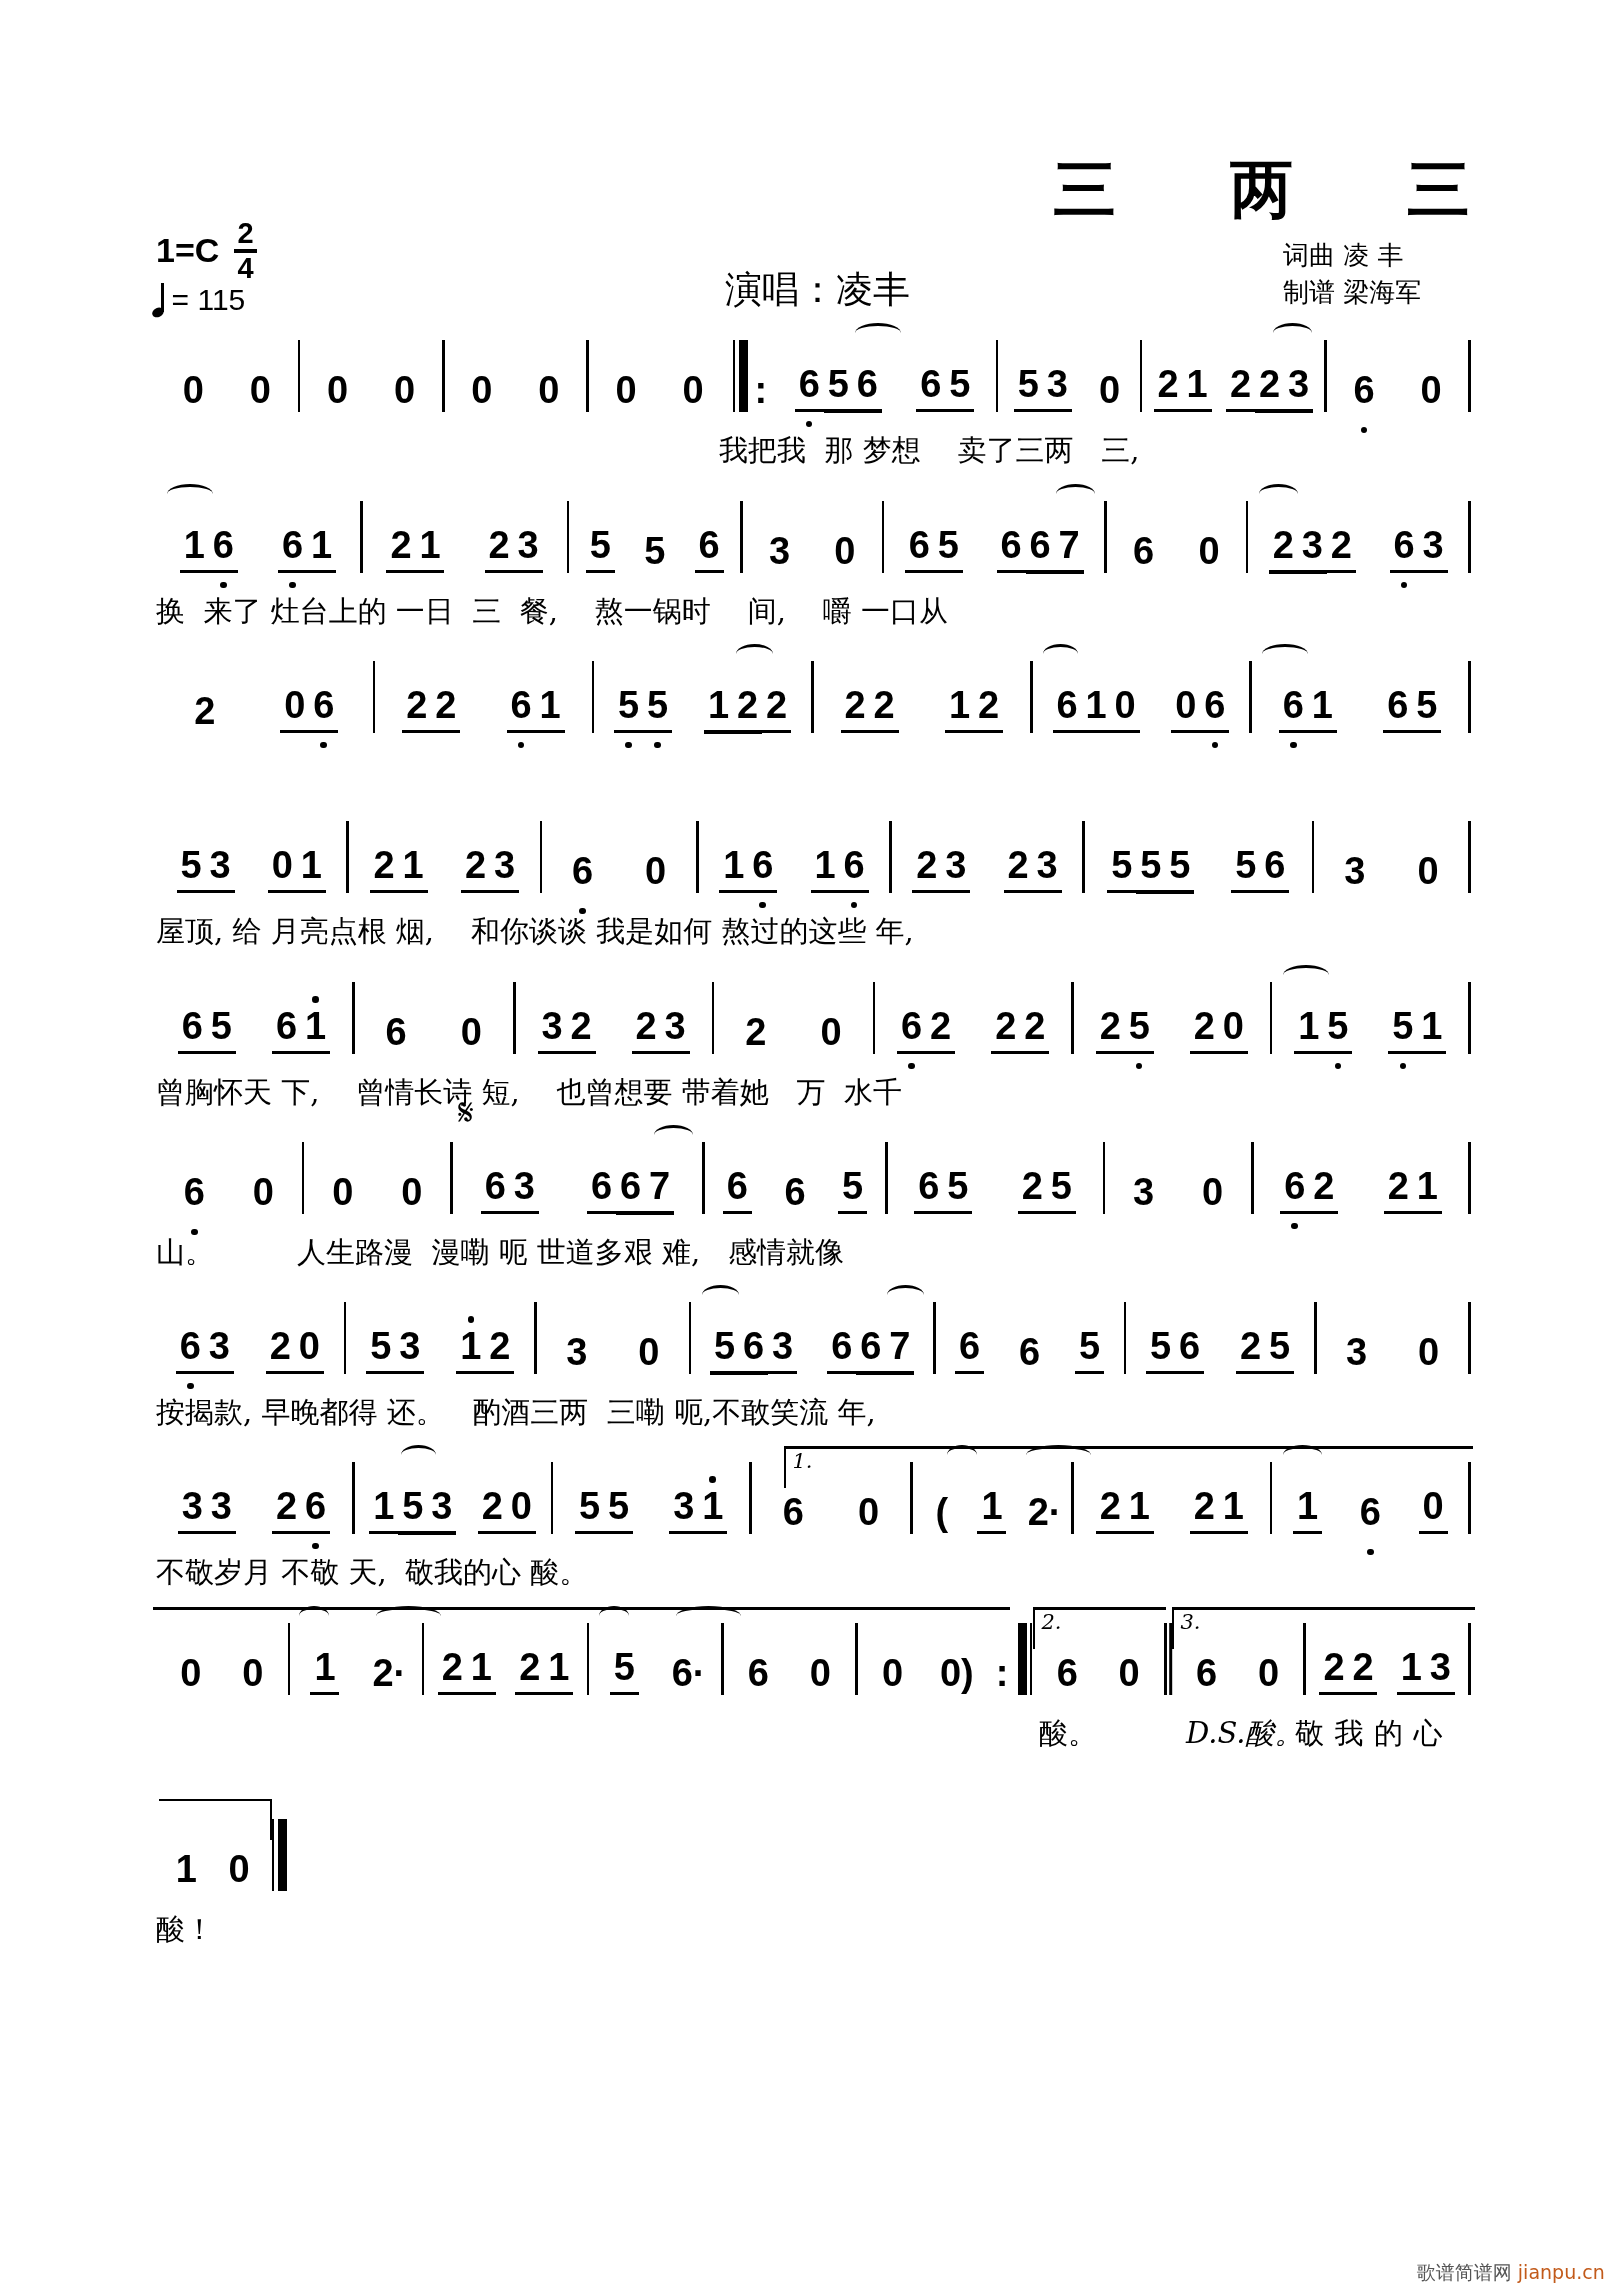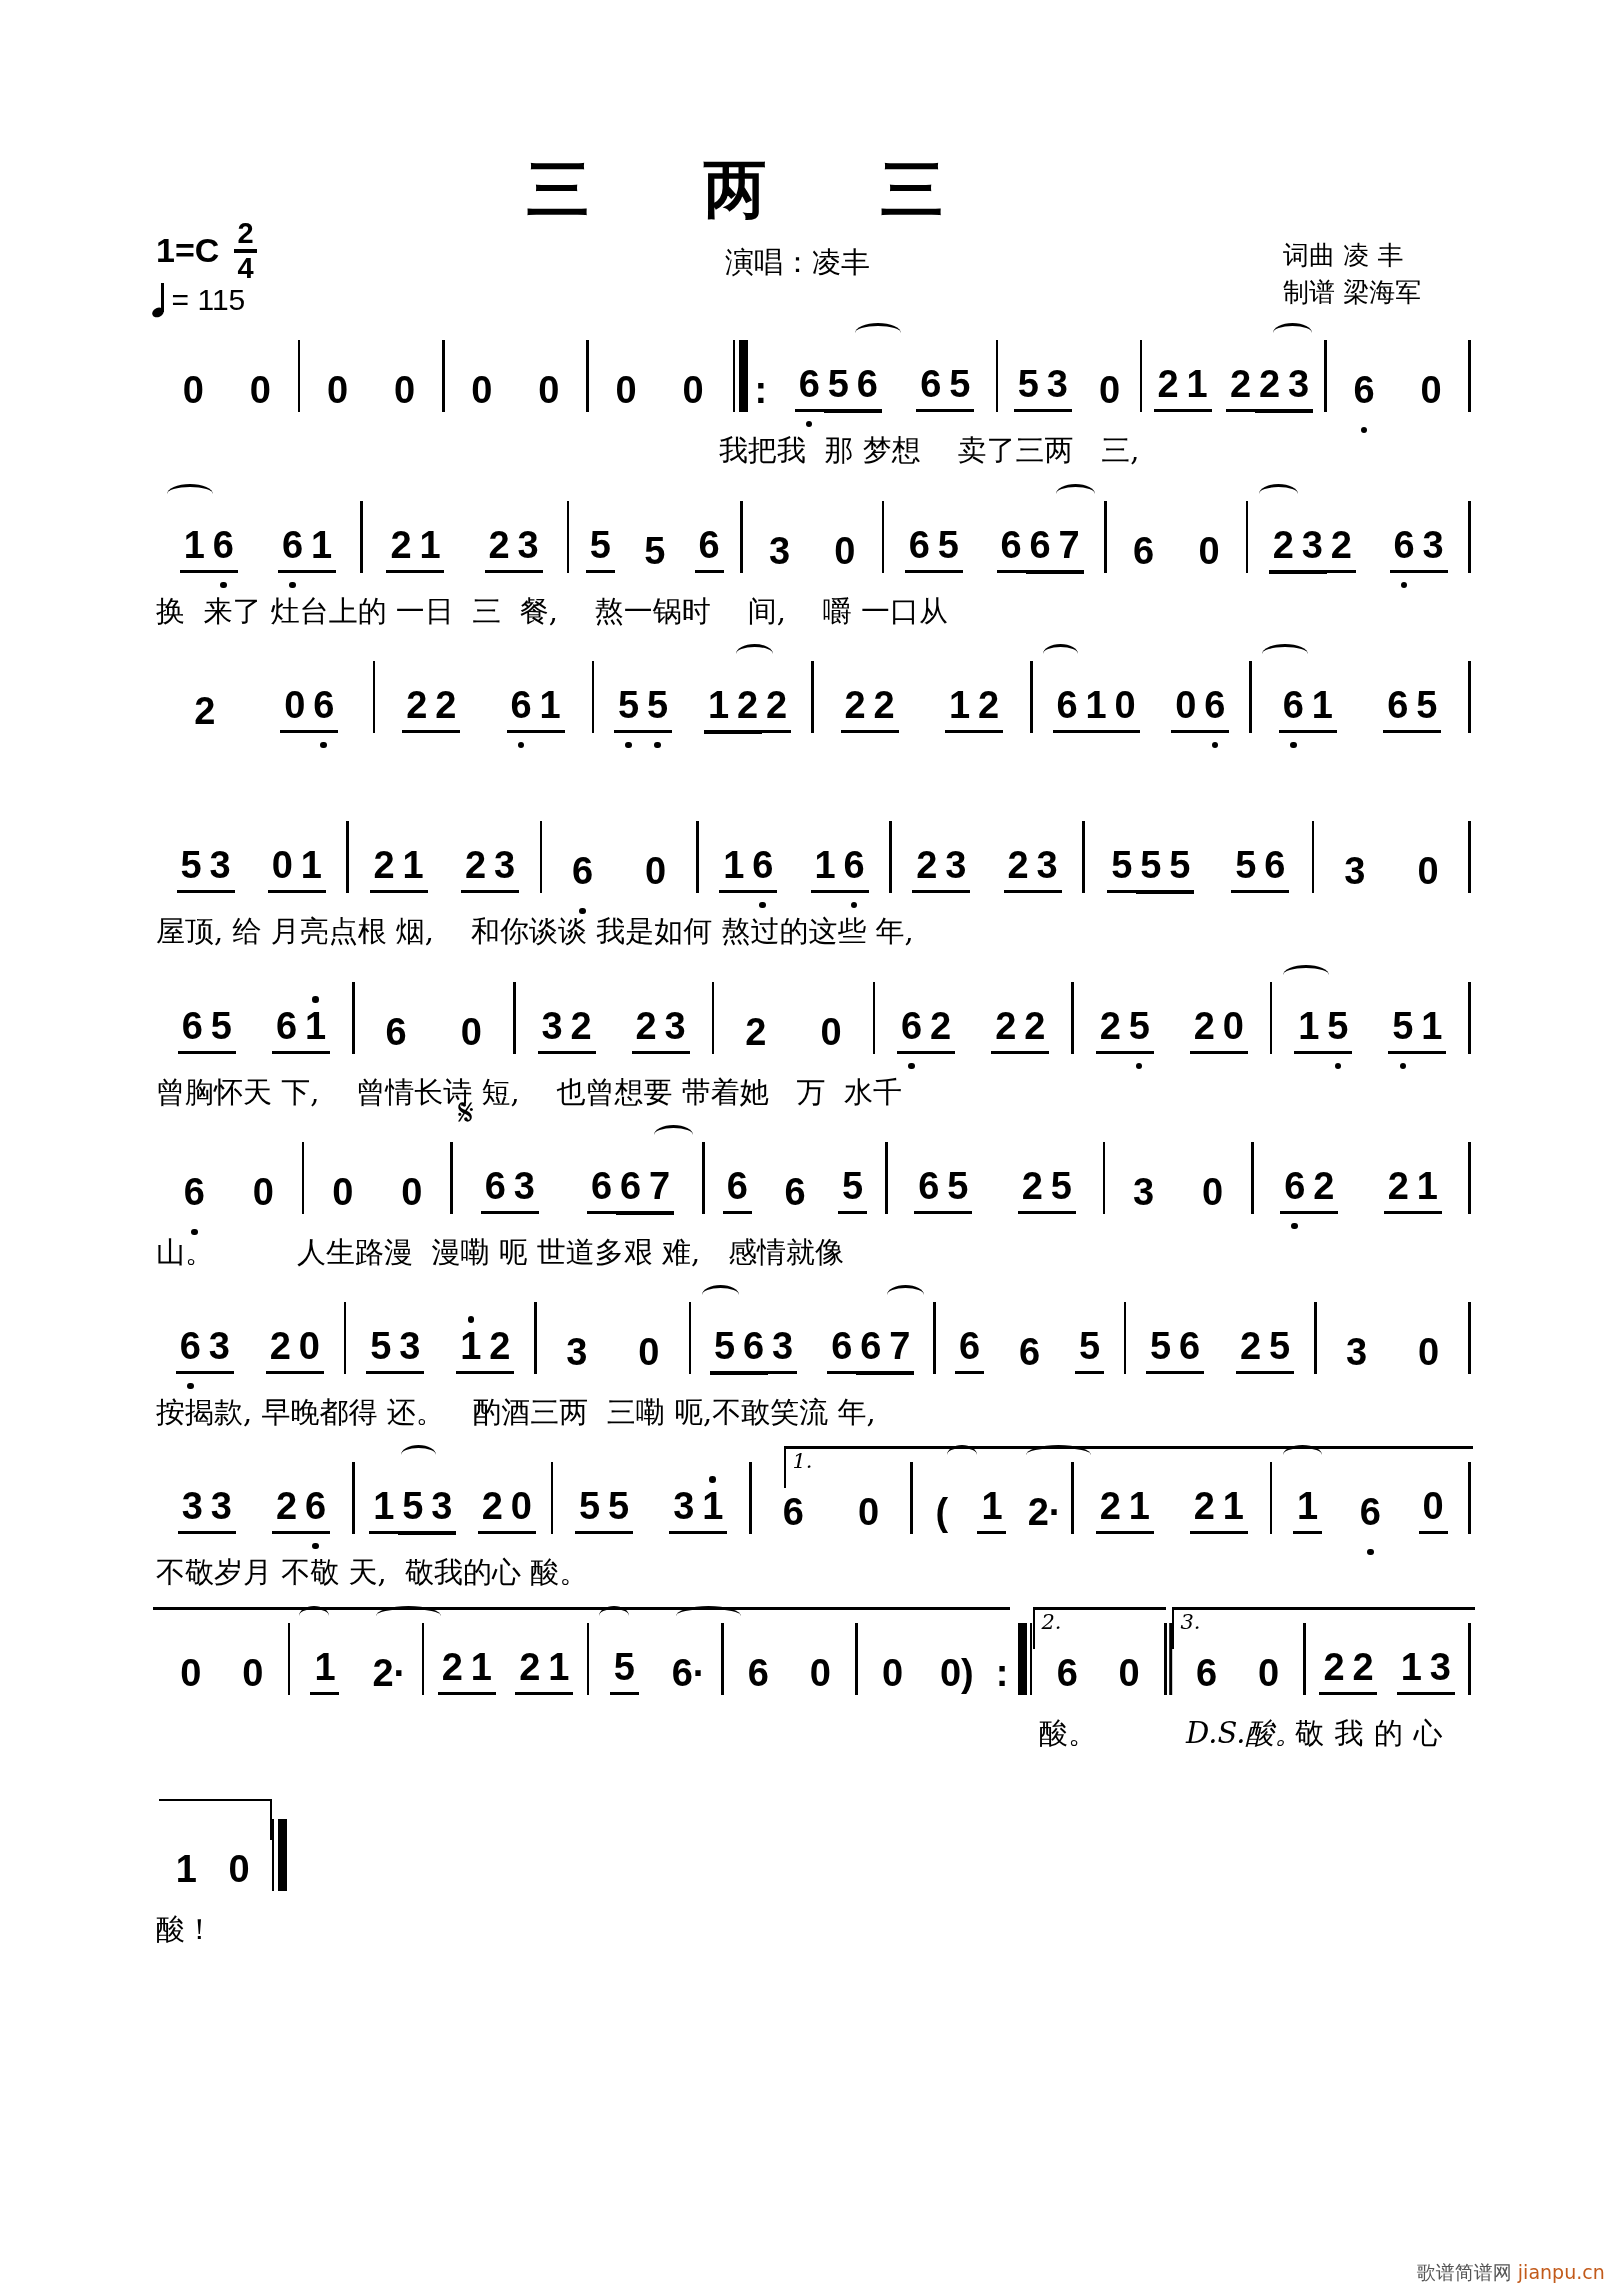--- a/index.html
+++ b/index.html
@@ -1,25 +1,25 @@
 <!DOCTYPE html>
 <html style="font-size:10.5px"><head>
 <meta charset="utf-8">
 <style>
   html,body{margin:0;padding:0;background:#fff;}
   body{width:1623px;height:2295px;position:relative;overflow:hidden;font-family:"Liberation Sans","DejaVu Sans",sans-serif;color:#000;}
-  .title{position:absolute;left:0;width:1516px;top:147px;text-align:center;font-family:"DejaVu Serif",serif;font-size:63px;font-weight:bold;letter-spacing:46px;}
+  .title{position:absolute;left:0;width:1516px;top:147px;text-align:right;font-family:"DejaVu Serif",serif;font-size:63px;font-weight:bold;letter-spacing:46px;}
   .key{position:absolute;left:156px;top:219px;font-size:34px;font-weight:bold;display:flex;align-items:center;}
   .frac{display:inline-flex;flex-direction:column;align-items:center;margin-left:14.4px;font-size:29px;line-height:29px;}
   .frac .bar{width:23.6px;height:3.3px;background:#000;margin:1.3px 0;}
   .tempo{position:absolute;left:152px;top:283px;font-size:30px;display:flex;align-items:flex-start;}
   .qnote{display:inline-block;position:relative;width:14.4px;height:34px;margin-right:5.2px;}
   .qnote .stem{position:absolute;right:2.6px;top:0;width:2.6px;height:29px;background:#000;}
   .qnote .head{position:absolute;left:0;bottom:0;width:11.8px;height:9.2px;border-radius:50%;background:#000;transform:rotate(-25deg);}
-  .singer{position:absolute;left:725px;top:243px;font-family:Liberation Sans, sans-serif;font-size:29px;}
+  .singer{position:absolute;left:725px;top:265px;font-family:Liberation Sans, sans-serif;font-size:37px;}
   .credits{position:absolute;left:1283px;top:237px;font-family:"DejaVu Serif",serif;font-size:26px;line-height:37px;}
   .row{position:absolute;left:156px;width:1315px;}
   .staff{display:flex;align-items:flex-end;height:72px;position:relative;}
   .measure{display:flex;align-items:flex-end;justify-content:space-around;flex:1;height:72px;position:relative;padding:0 3.9px;}
   .bl{width:2.6px;height:72px;background:#000;flex:0 0 auto;}
   .bl.final{width:0;height:72px;border-left:2.6px solid #000;border-right:9.2px solid #000;margin-left:2.6px;padding-left:3.9px;background:transparent;}
   .group{display:flex;align-items:flex-end;position:relative;}
   .n{position:relative;display:inline-block;font-size:38px;font-weight:bold;line-height:43px;width:29px;text-align:center;}
   .n .dotb{position:absolute;left:50%;margin-left:-3.3px;width:6.5px;height:6.5px;border-radius:50%;background:#000;bottom:-21px;}
   .n .dott{position:absolute;left:50%;margin-left:-3.3px;width:6.5px;height:6.5px;border-radius:50%;background:#000;top:-9.2px;}

